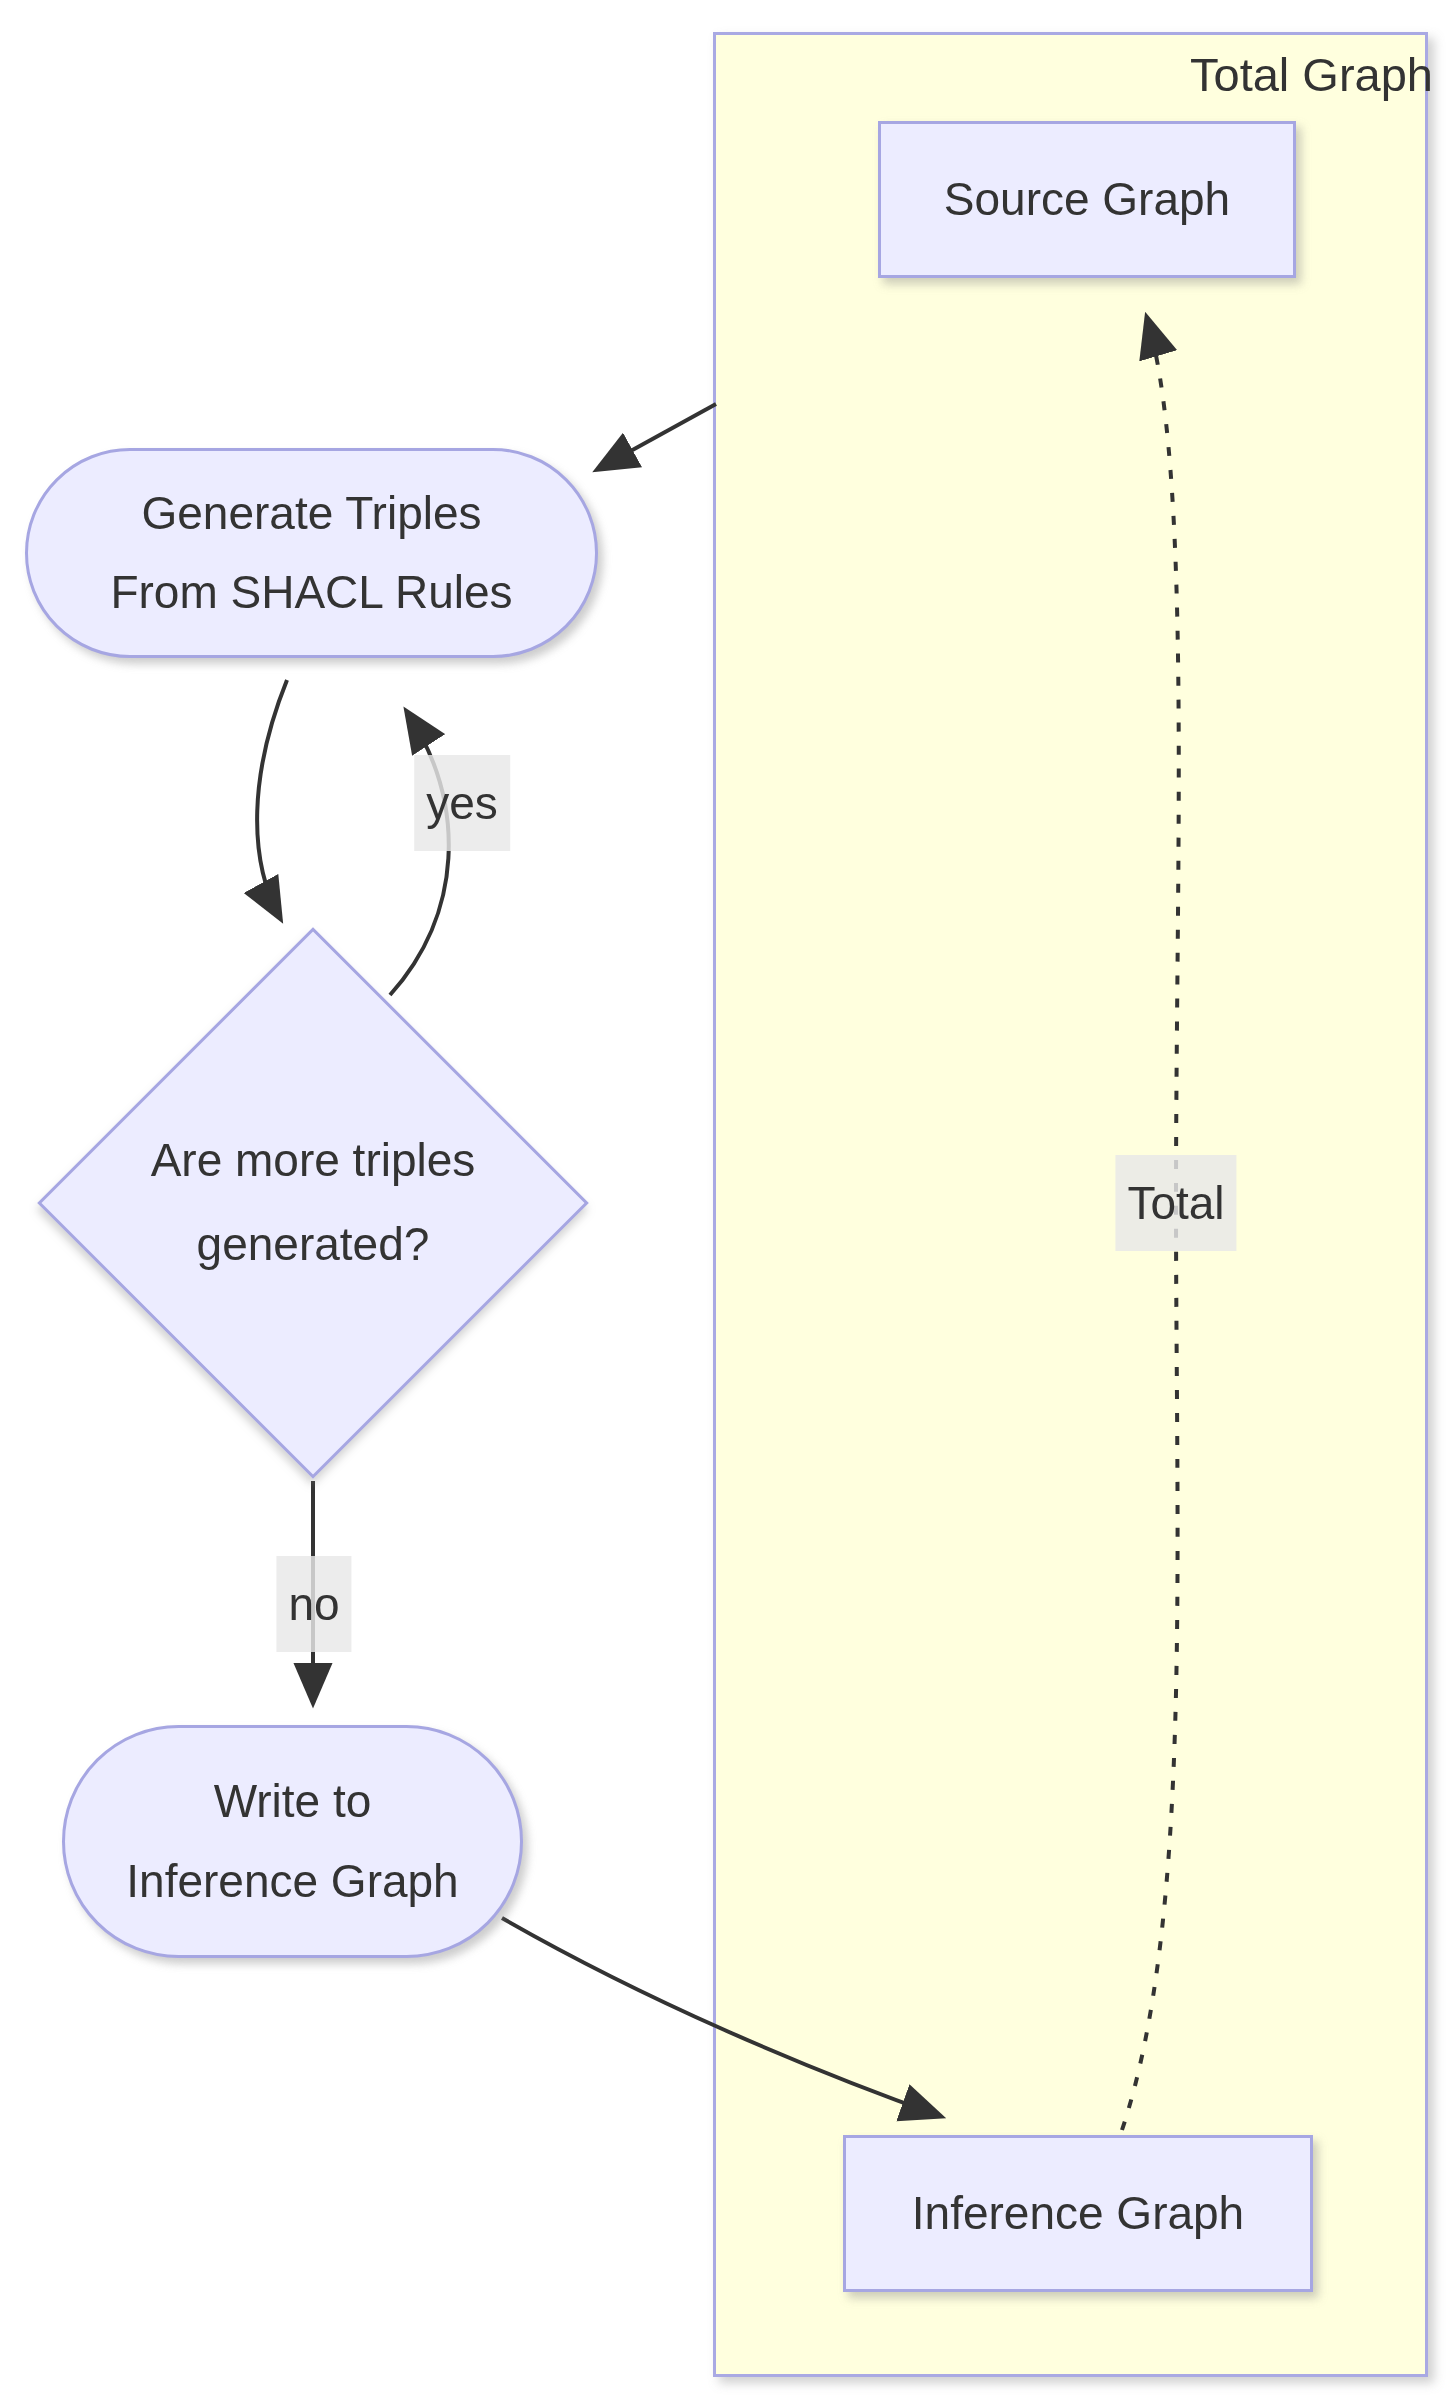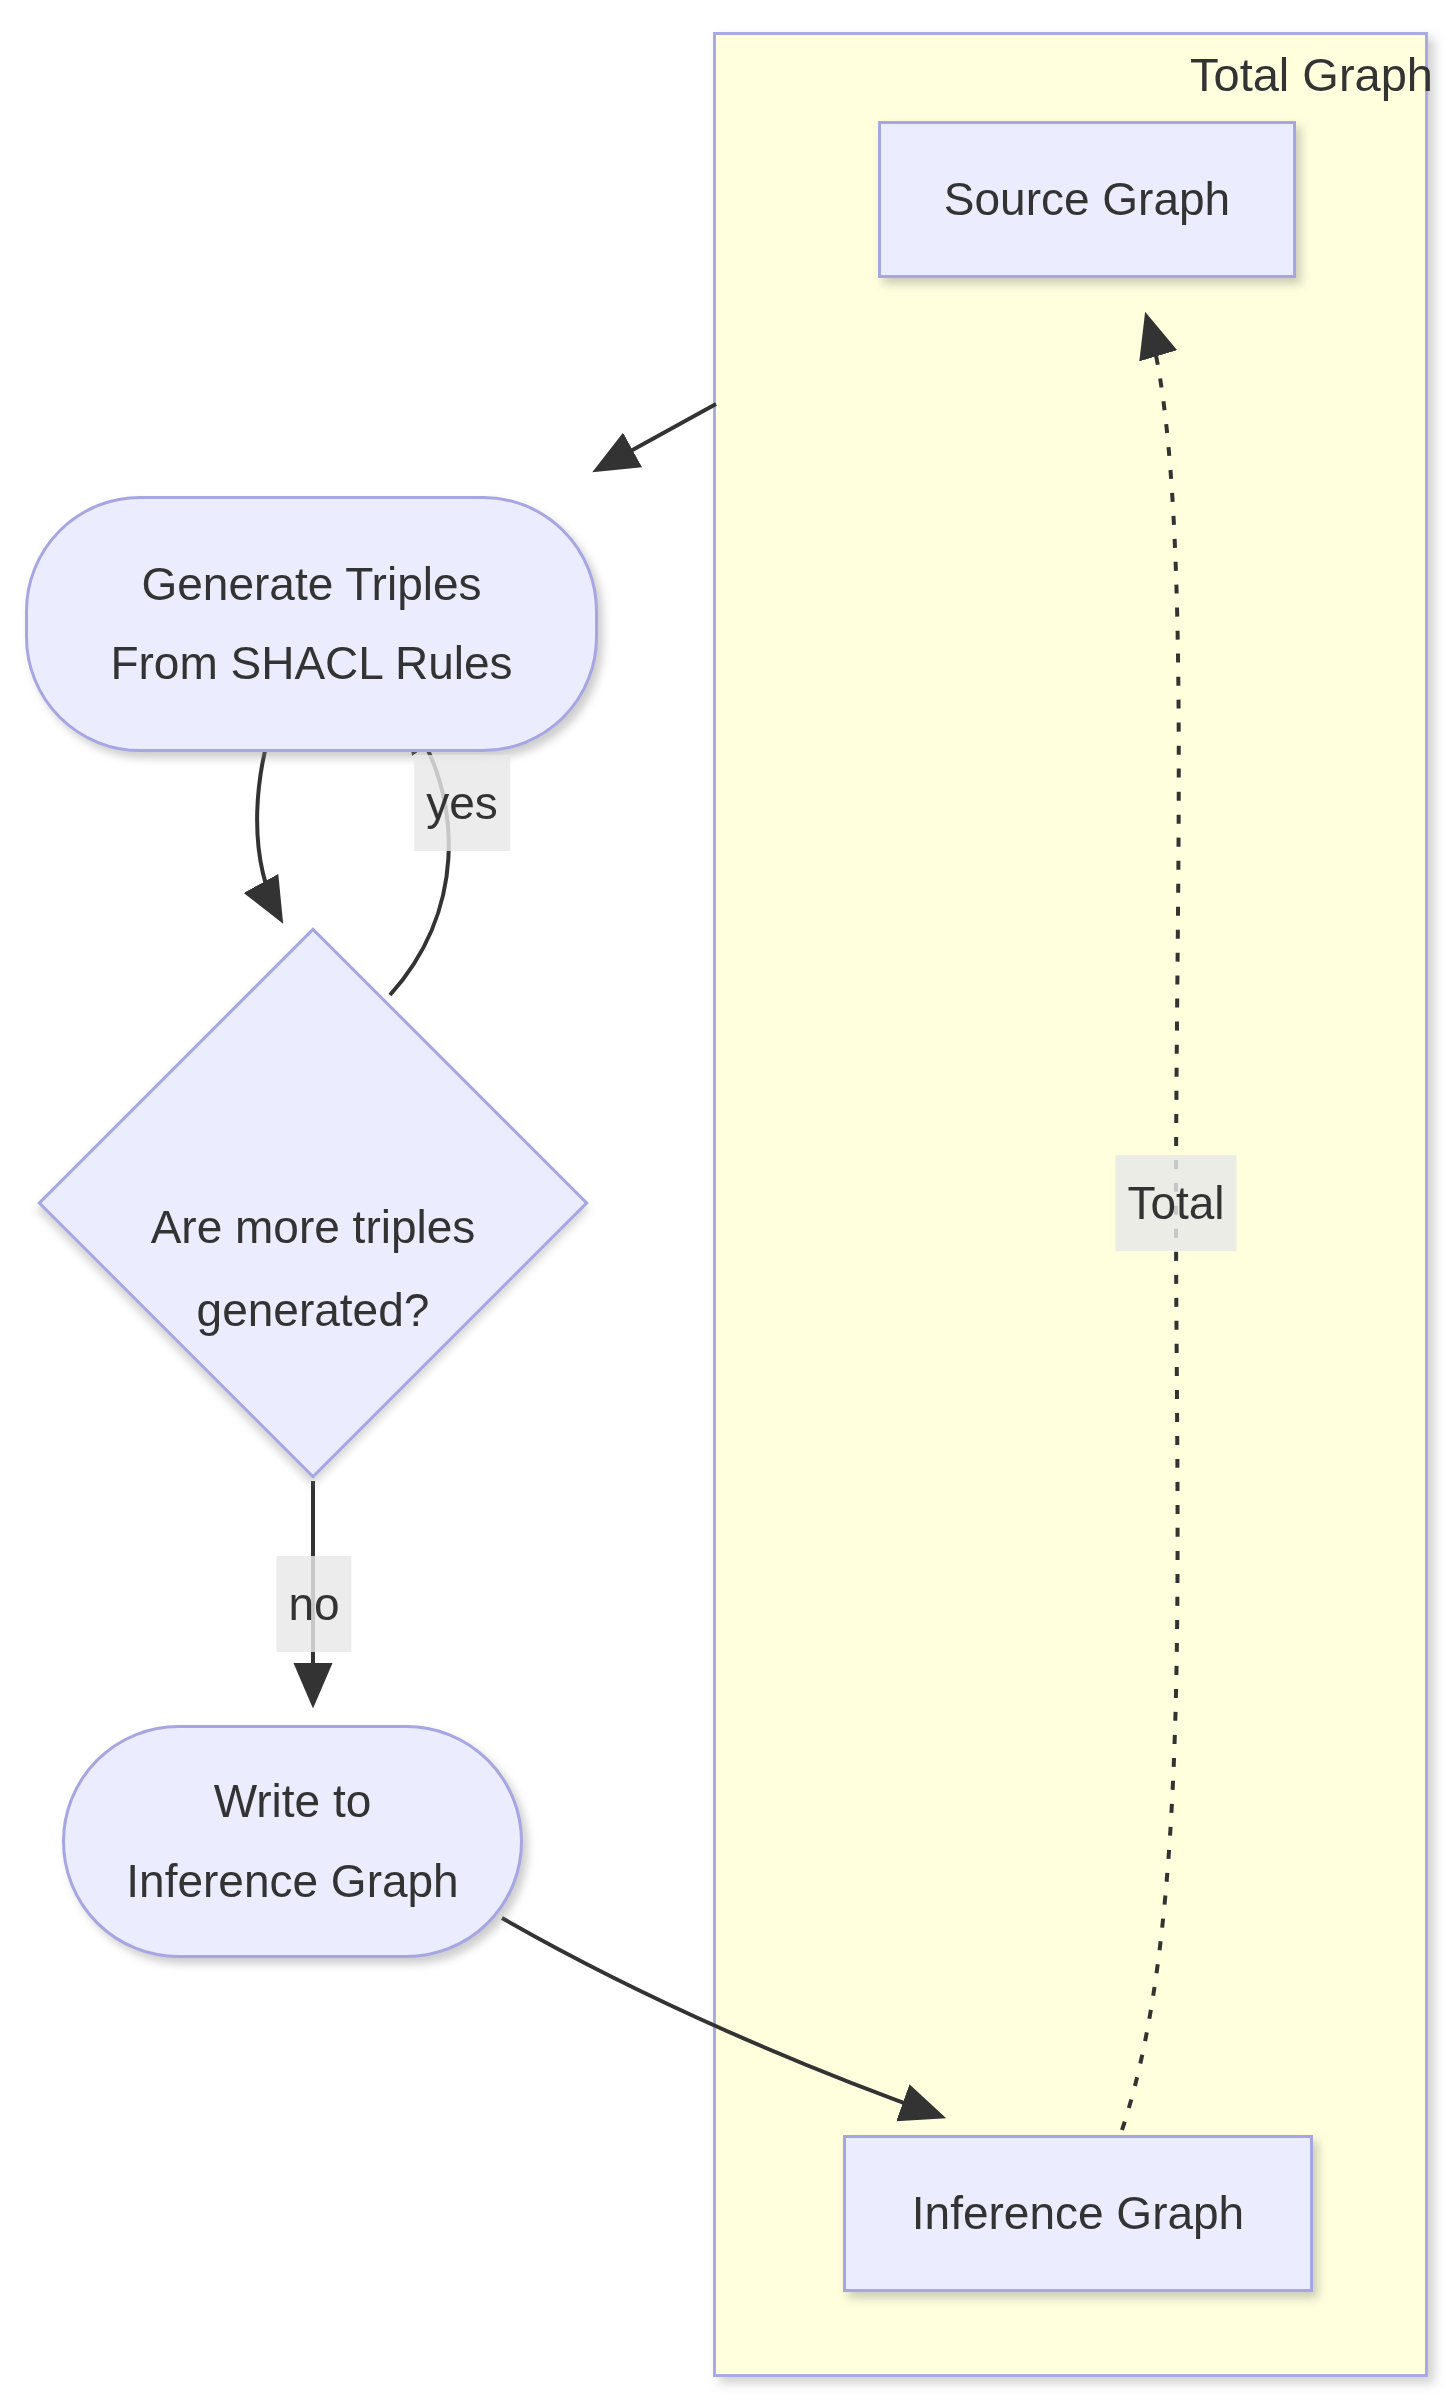--- a/index.html
+++ b/index.html
@@ -36,34 +36,34 @@
     background:var(--node-fill);
     border:3px solid var(--node-border);
     box-shadow:5px 6px 9px rgba(130,130,130,0.4);
     font-size:46px;line-height:1.72;text-align:center;
     z-index:3;
   }
   .node.rect-node{z-index:2;}
   .node-source{left:162px;top:86px;width:418px;height:157px;text-align:right;}      
   .node-inference{left:127px;top:2100px;width:470px;height:157px;} 
 
-  .node-generate{left:25px;top:448px;width:573px;height:256px;border-radius:115px;margin-top:48px;}
+  .node-generate{left:25px;top:448px;width:573px;height:210px;border-radius:115px;}
   .node-write{left:62px;top:1725px;width:461px;height:233px;border-radius:117px;}
 
   .diamond-shape{
     position:absolute;left:118px;top:1008px;width:390px;height:390px;
     background:var(--node-fill);
     border:3px solid var(--node-border);
     transform:rotate(45deg);
     box-shadow:4px 5px 9px rgba(130,130,130,0.35);
     z-index:3;
   }
   .diamond-label{
     position:absolute;left:63px;top:1053px;width:500px;height:300px;
-    display:flex;flex-direction:column;align-items:center;justify-content:flex-end;
+    display:flex;flex-direction:column;align-items:center;justify-content:center;
     font-size:46px;line-height:1.82;text-align:center;z-index:4;
   }
 
   
   svg.edges{position:absolute;left:0;top:0;width:1456px;height:2408px;z-index:2;pointer-events:none;}
   .edge-path{stroke:var(--edge);stroke-width:4;fill:none;}
   .edge-path.dashed{stroke-dasharray:9 14;}
 
   
   .edge-label{

